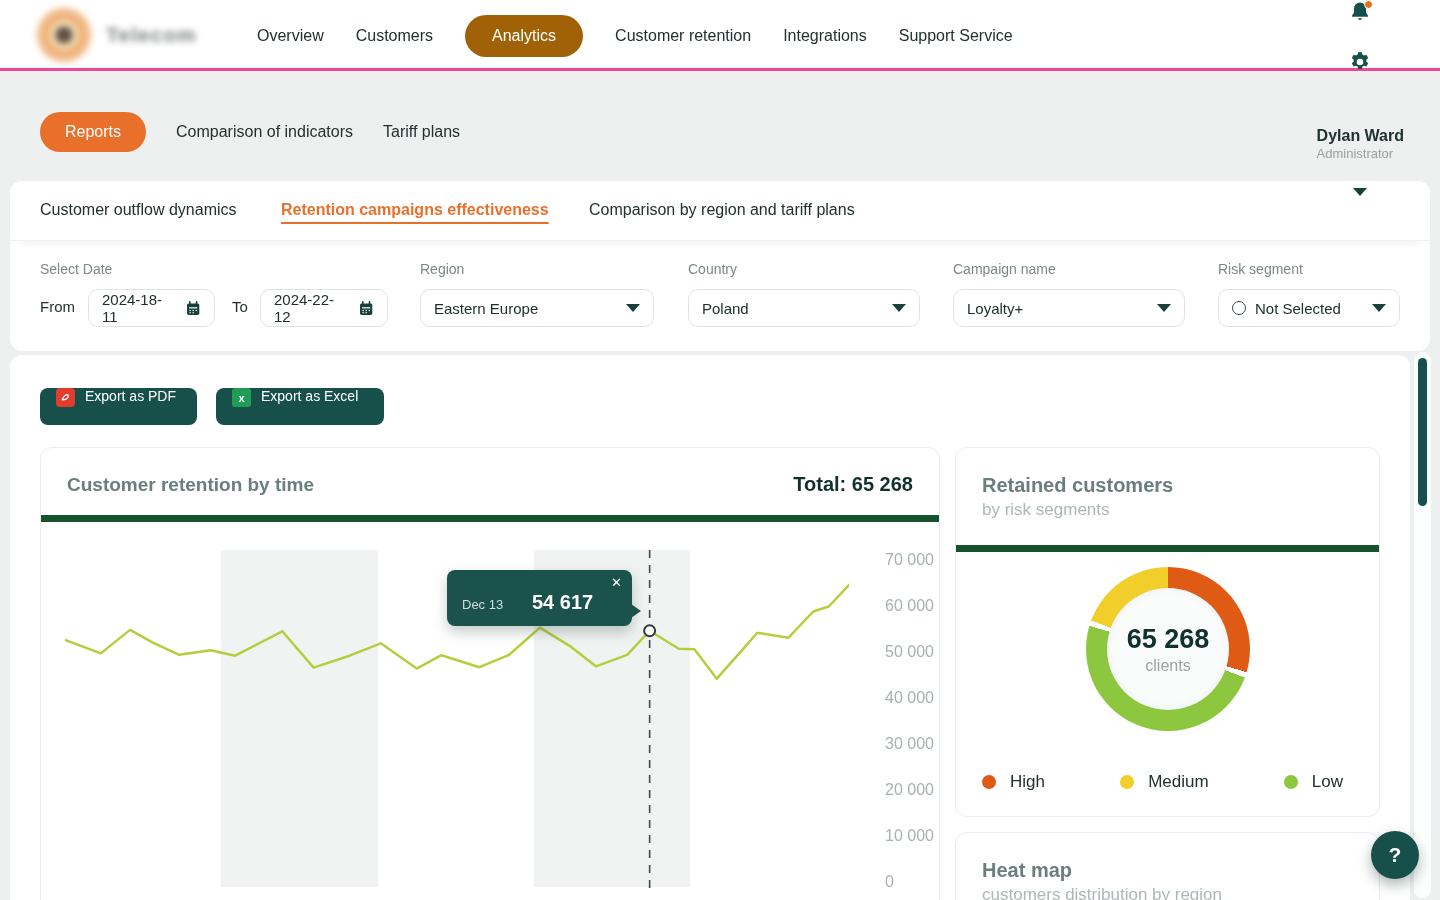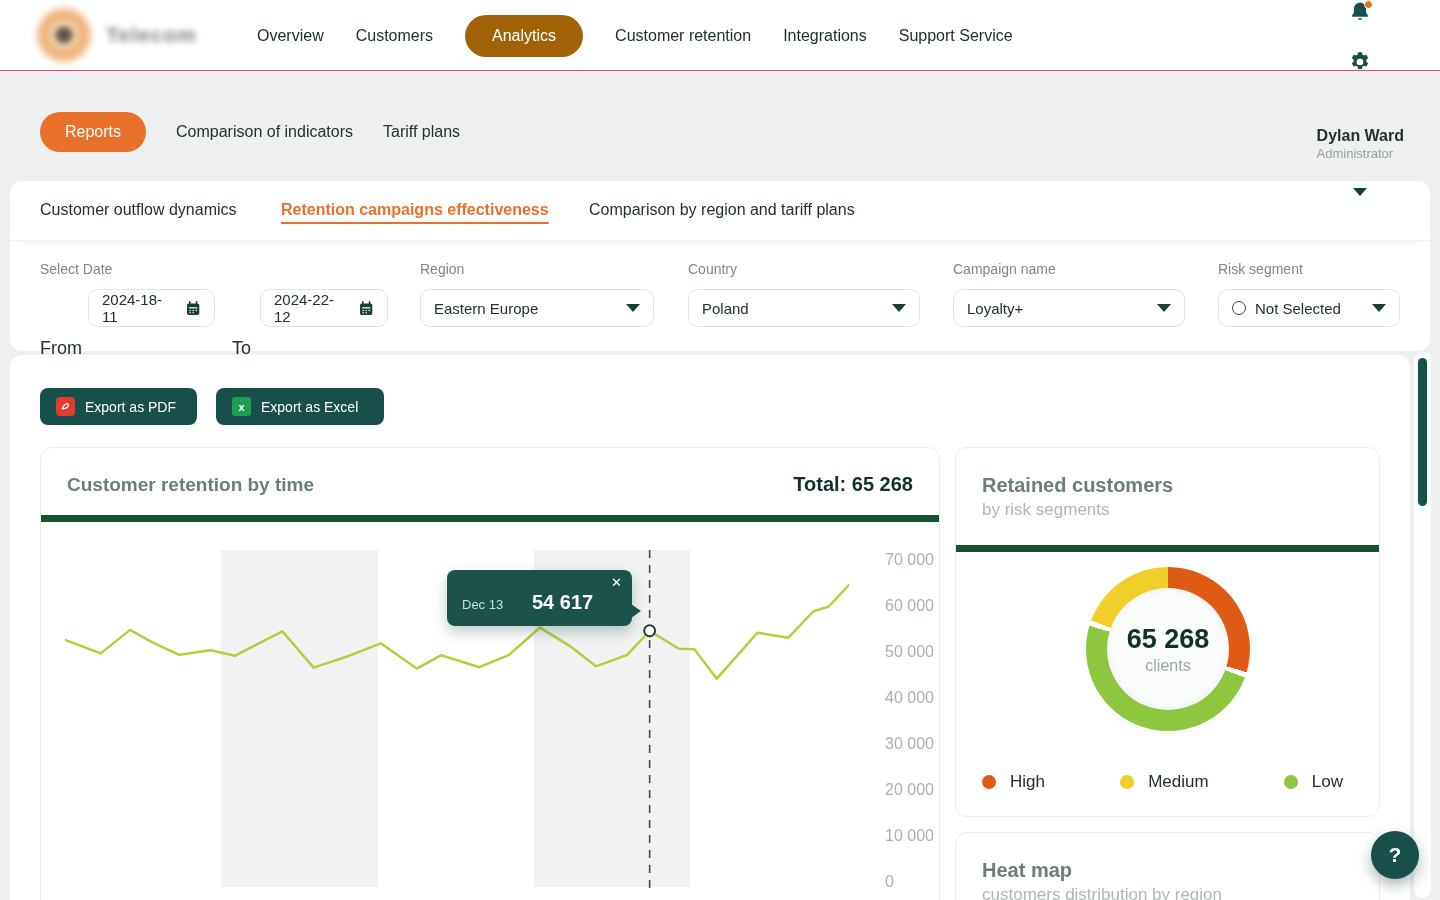--- a/index.html
+++ b/index.html
@@ -1,20 +1,20 @@
 <!DOCTYPE html>
 <html><head>
 <meta charset="utf-8">
 <style>
   * { margin:0; padding:0; box-sizing:border-box; }
   html,body { width:1440px; height:900px; overflow:hidden; }
   body { font-family:"Liberation Sans", sans-serif; background:#eef0ef; position:relative; color:#20312f; }
 
   
-  .header { position:absolute; top:0; left:0; width:1440px; height:71px; background:#ffffff; border-bottom:1px solid #ec4899; z-index:20; }
+  .header { position:absolute; top:0; left:0; width:1440px; height:71px; background:#ffffff; border-bottom:3px solid #ec4899; z-index:20; }
   .logo { position:absolute; left:36px; top:7px; display:flex; align-items:center; gap:14px; cursor:pointer; }
   .logo-mark { width:56px; height:56px; border-radius:50%;
     background:radial-gradient(circle at 50% 50%, #5d5146 0 8px, #f3ddb4 9px 14px, #efb277 15px 22px, #f2c49a 23px 27px, rgba(242,196,154,0) 28px);
     filter:blur(3px); }
   .logo-text { font-size:21px; font-weight:bold; color:#4a5553; filter:blur(3px); opacity:.75; letter-spacing:1px; }
   .nav { position:absolute; left:257px; top:0; height:71px; display:flex; align-items:center; gap:32px; }
   .nav-item { font-size:16px; color:#20312f; cursor:pointer; white-space:nowrap; }
   .nav-item.active { background:#a16207; color:#ffffff; padding:12px 27px; border-radius:24px; }
   .hdr-right { position:absolute; right:36px; top:0; height:71px; display:flex; align-items:center; gap:26px;flex-direction:column; }
   .icon-btn { position:relative; width:28px; height:28px; cursor:pointer; display:flex; align-items:center; justify-content:center; }
@@ -32,28 +32,28 @@
 
   
   .report-card { position:absolute; top:181px; left:10px; width:1420px; height:170px; background:#fff; border-radius:12px; }
   .subtabs-row { position:absolute; top:0; left:0; width:100%; height:60px; border-bottom:1px solid #eef1f0; box-shadow:0 7px 10px -8px rgba(40,60,58,.14); border-radius:12px 12px 0 0; }
   .subtab { position:absolute; top:20px; font-size:16px; color:#20312f; cursor:pointer; white-space:nowrap; }
   .subtab.active { color:#e8702a; font-weight:bold; text-decoration:underline; text-decoration-thickness:2px; text-underline-offset:7px; }
   .create-btn { position:absolute; top:12px; right:30px; height:37px; background:#17504a; color:#fff; border:none; border-radius:8px; font-size:14px; font-family:"Liberation Sans",sans-serif; display:flex; align-items:center; gap:10px; padding:0 20px; cursor:pointer; }
 
   .filters { position:absolute; top:60px; left:0; width:100%; height:110px; }
   .f-label { position:absolute; top:20px; font-size:14px; color:#7c8887; }
-  .f-inline-label { position:absolute; top:57px; font-size:18px; color:#20312f;margin-top:40px; }
+  .f-inline-label { position:absolute; top:57px; font-size:15px; color:#20312f; }
   .control { position:absolute; top:48px; height:38px; background:#fff; border:1px solid #dee4e3; border-radius:10px; display:flex; align-items:center; font-size:15px; color:#20312f; padding:0 13px; cursor:pointer; justify-content:space-between; gap:10px; }
   .sel-caret { width:0; height:0; border-left:7px solid transparent; border-right:7px solid transparent; border-top:8px solid #17403c; }
   .ring { width:14px; height:14px; border:1.6px solid #3c4a48; border-radius:50%; flex:none; }
 
   
   .main-card { position:absolute; top:355px; left:10px; width:1400px; height:610px; background:#fff; border-radius:12px; }
-  .export-btn { position:absolute; top:33px; height:37px; background:#17504a; color:#fff; border:none; border-radius:8px; font-size:14px; font-family:"Liberation Sans",sans-serif; display:flex; align-items:center; gap:10px; padding:0 16px; cursor:pointer; }
+  .export-btn { position:absolute; top:33px; height:37px; background:#17504a; color:#fff; border:none; border-radius:8px; font-size:14px; font-family:"Liberation Sans",sans-serif; display:flex; gap:10px; padding:0 16px; cursor:pointer; }
   .pdf-badge { width:19px; height:19px; background:#e23c2e; border-radius:4px; display:flex; align-items:center; justify-content:center; }
   .xls-badge { width:19px; height:19px; background:#1f9d55; border-radius:3px; display:flex; align-items:center; justify-content:center; color:#fff; font-size:11px; font-weight:bold; }
 
   .panel { position:absolute; background:#fff; border:1px solid #e9eded; border-radius:12px; }
   .chart-panel { left:30px; top:92px; width:900px; height:520px; }
   .panel-head { position:absolute; top:0; left:0; width:100%; height:74px; border-bottom:7px solid #14532d; }
   .panel-title { position:absolute; left:26px; top:26px; font-size:19px; font-weight:bold; color:#6a7f7c; }
   .panel-sub { position:absolute; left:26px; top:52px; font-size:17px; color:#adb8b6; }
   .total { position:absolute; right:26px; top:25px; font-size:20px; font-weight:bold; color:#12302d; }
 

